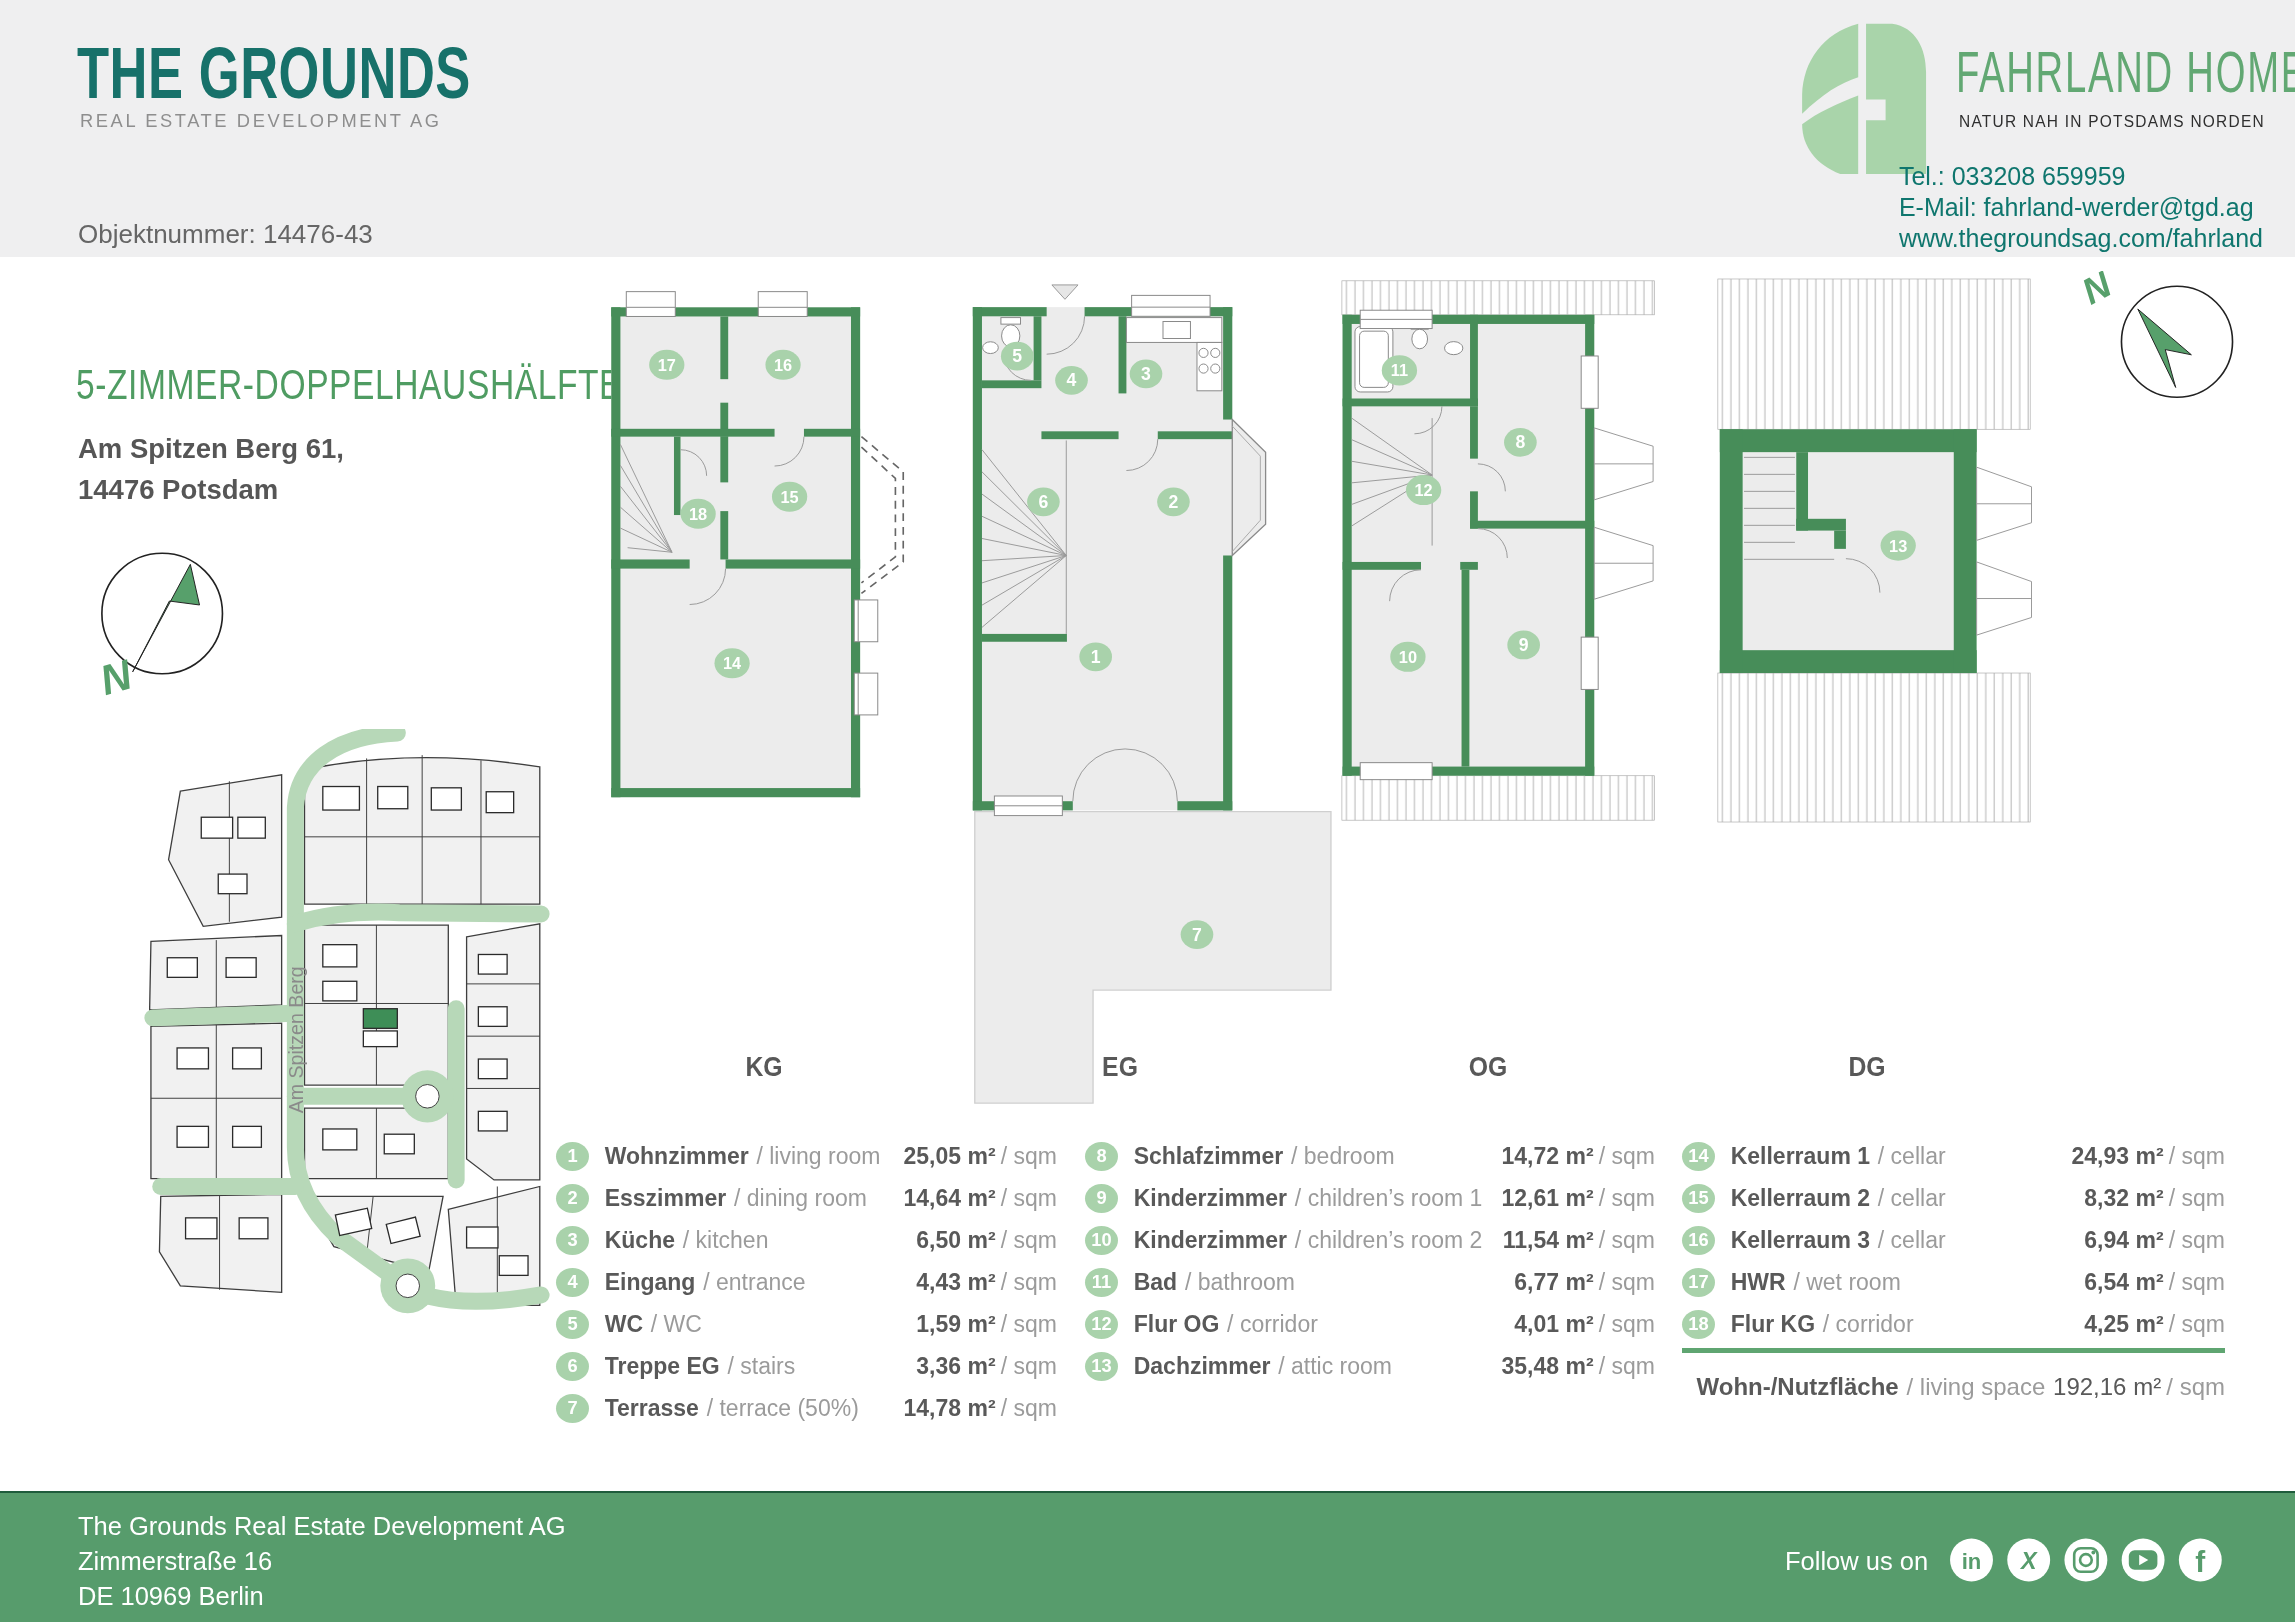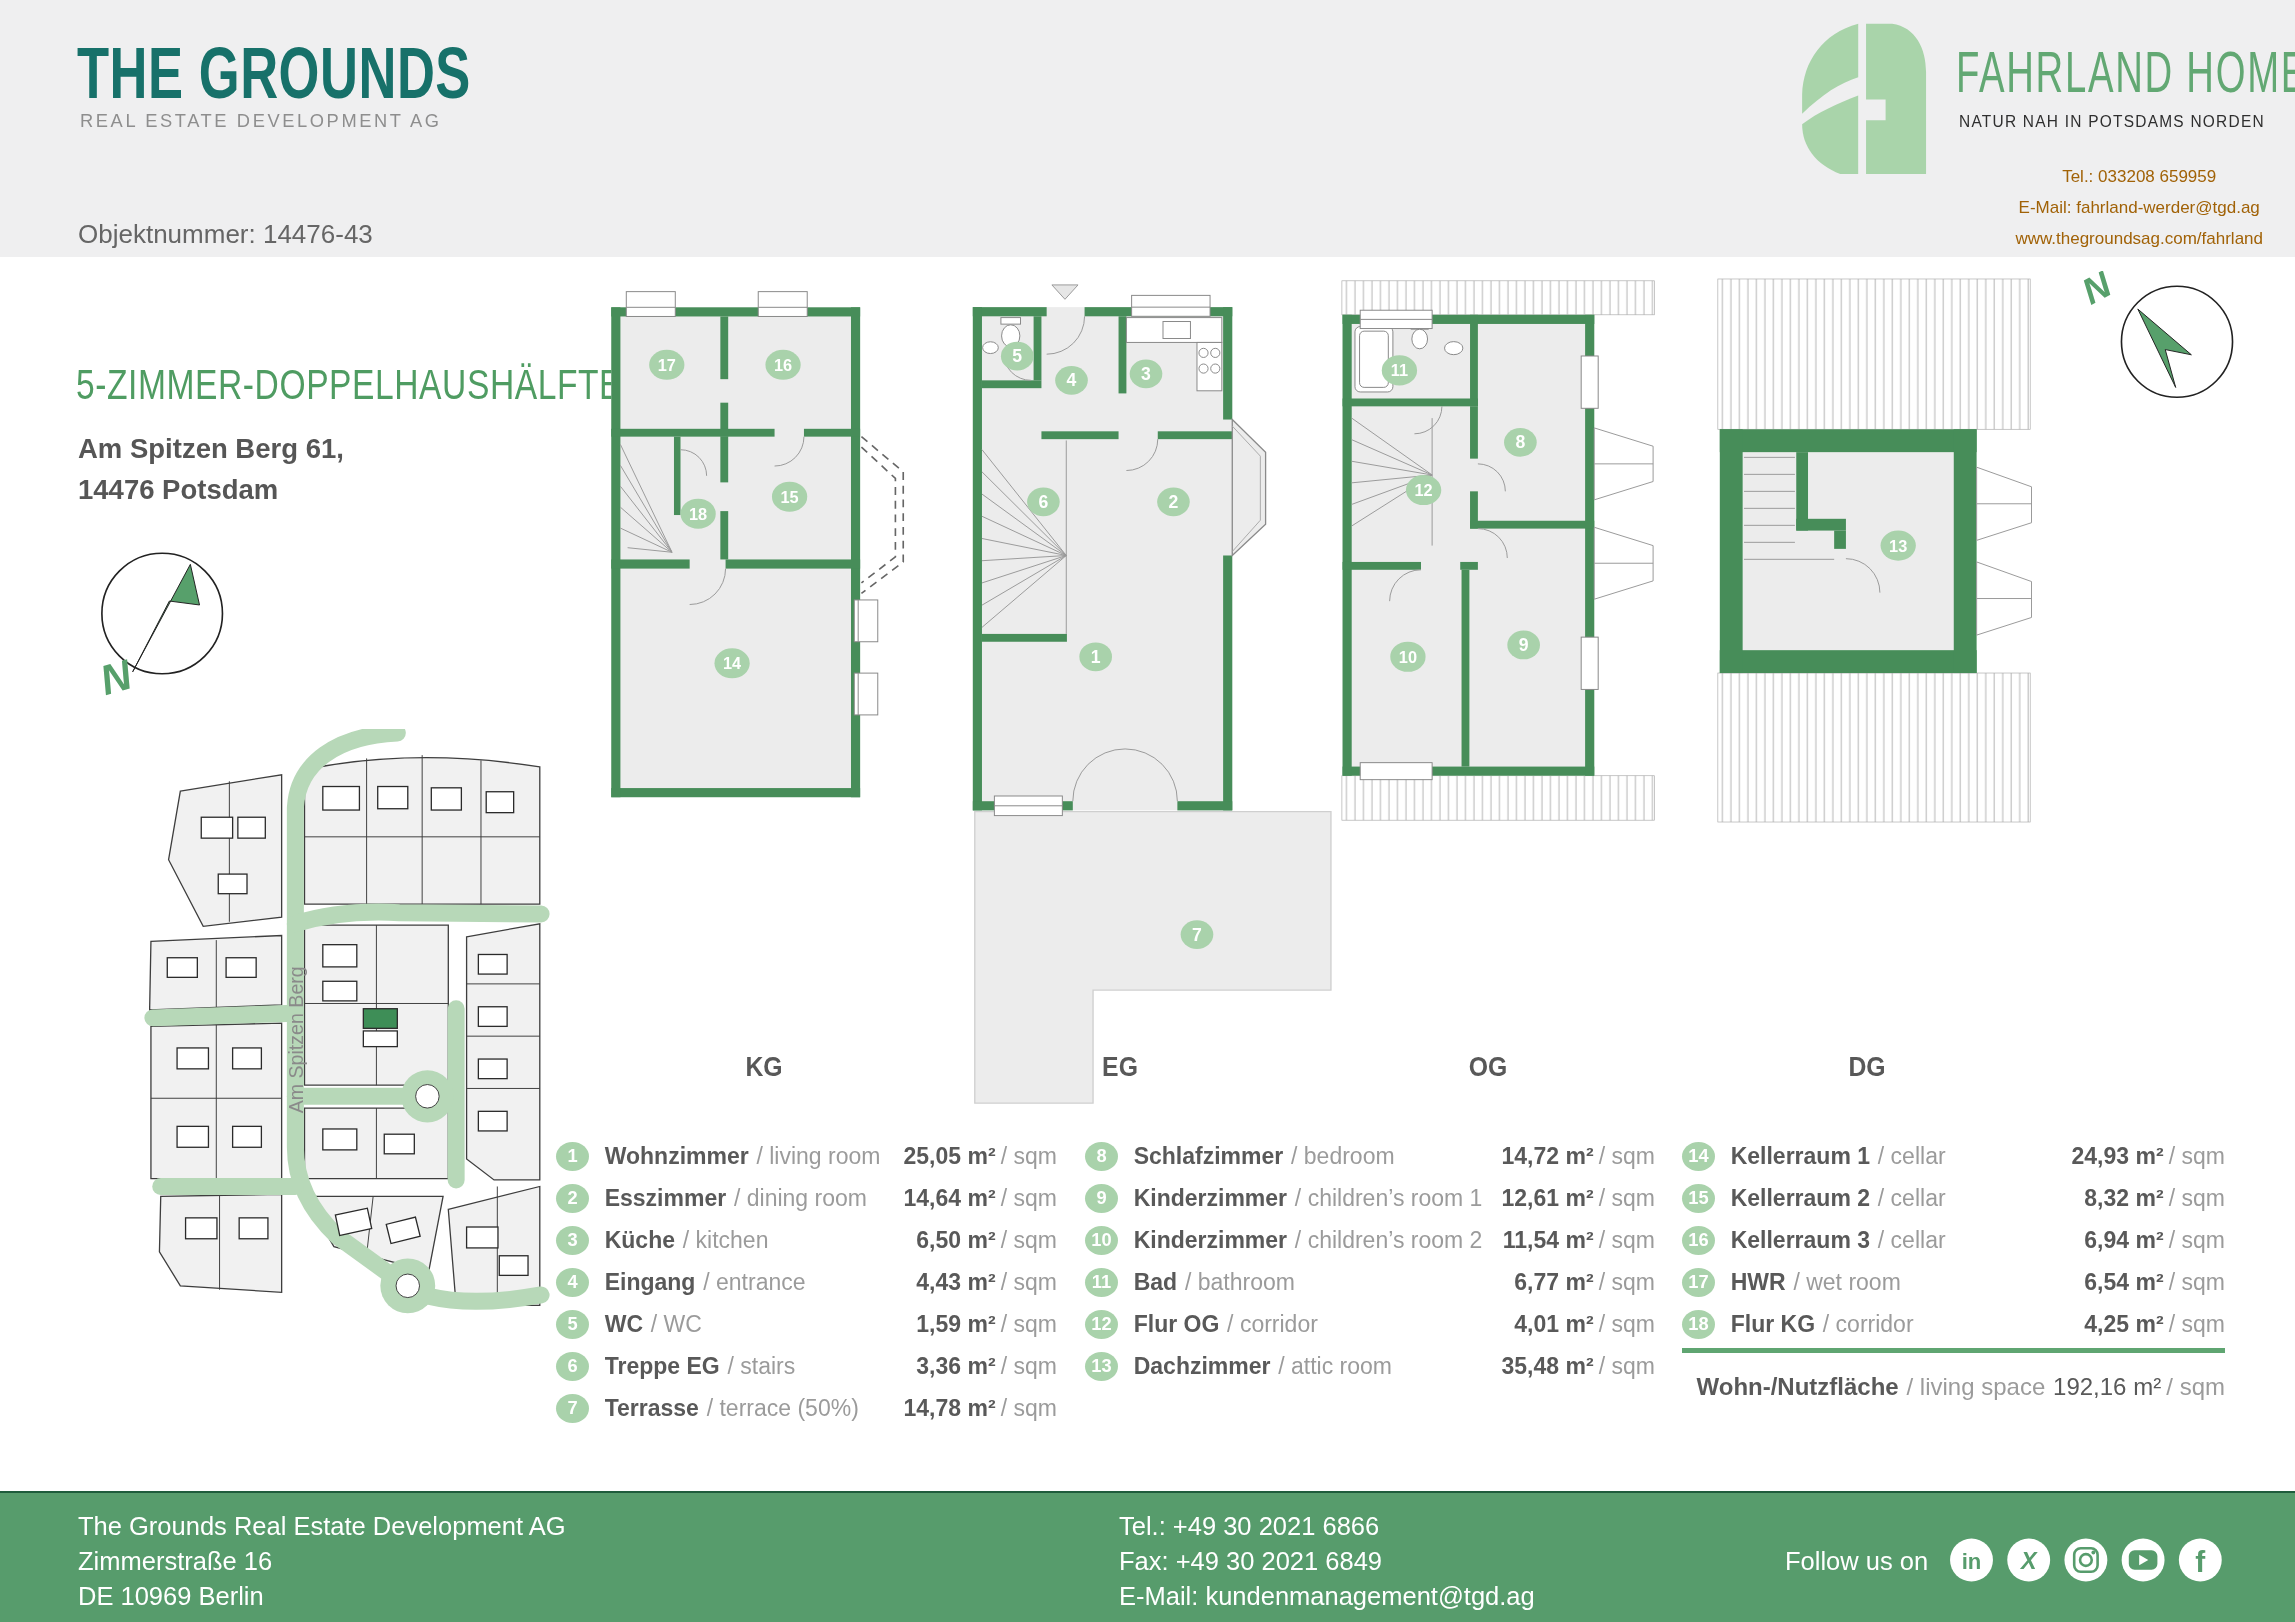--- a/index.html
+++ b/index.html
@@ -9,21 +9,21 @@
   
   .band{position:absolute;left:0;top:0;width:2295px;height:257px;background:#efeff0;}
   .brand-title{position:absolute;left:77px;top:31px;font-size:73px;font-weight:700;color:#17716a;
                letter-spacing:0.7px;transform:scaleX(0.72);transform-origin:left top;white-space:nowrap;}
   .brand-sub{position:absolute;left:80px;top:110px;font-size:18.3px;color:#8e8e8e;letter-spacing:2.6px;white-space:nowrap;}
   .objnum{position:absolute;left:78px;top:219px;font-size:26px;color:#666;}
   .partner-name{position:absolute;left:1956px;top:38px;font-size:58px;font-weight:400;color:#62a873;
                 letter-spacing:2.6px;transform:scaleX(0.66);transform-origin:left top;white-space:nowrap;}
   .partner-tag{position:absolute;left:1959px;top:112px;font-size:16.3px;color:#2f2f2f;letter-spacing:1.3px;
                transform:scaleX(0.95);transform-origin:left top;white-space:nowrap;}
-  .contact{position:absolute;right:32px;top:161px;text-align:center;font-size:17px;color:#a16207;line-height:31px;}
+  .contact{position:absolute;right:32px;top:161px;text-align:left;font-size:25px;color:#0f766e;line-height:31px;}
   
   .title{position:absolute;left:76px;top:361px;font-size:42px;font-weight:400;color:#4f9c62;
          transform:scaleX(0.80);transform-origin:left top;white-space:nowrap;letter-spacing:0.7px;}
   .addr{position:absolute;left:78px;top:428px;font-size:27.5px;font-weight:700;color:#565656;line-height:41px;}
   
   .flabel{position:absolute;top:1051px;font-size:27.5px;font-weight:700;color:#585858;
           transform:translateX(-50%) scaleX(0.9);white-space:nowrap;}
   
   .legend-col{position:absolute;}
   .lrow{display:flex;align-items:center;height:42px;}
@@ -573,25 +573,20 @@
     <span class="tarea">192,16 m²</span>
     <span class="tper">/ sqm</span>
   </div>
 
   <div class="footer">
     <div class="f-block" style="left:78px">
       <div>The Grounds Real Estate Development AG</div>
       <div>Zimmerstraße 16</div>
       <div>DE 10969 Berlin</div>
     </div>
-    <div class="f-block" style="left:1119px">
-      <div>Tel.: +49 30 2021 6866</div>
-      <div>Fax: +49 30 2021 6849</div>
-      <div>E-Mail: kundenmanagement@tgd.ag</div>
-    </div>
     <div class="follow">Follow us on</div>
     <svg class="abs" style="left:1948px;top:41px;width:281px;height:52px" viewBox="0 0 430 80">
       <g>
         <circle cx="35" cy="40" r="33" fill="#fff"></circle>
         <text x="35" y="42" font-size="34" font-weight="700" fill="#579c6c" text-anchor="middle" dominant-baseline="central">in</text>
       </g>
       <g>
         <circle cx="123" cy="40" r="33" fill="#fff"></circle>
         <text x="123" y="42" font-size="36" font-weight="700" font-style="italic" fill="#579c6c" text-anchor="middle" dominant-baseline="central">X</text>
       </g>

